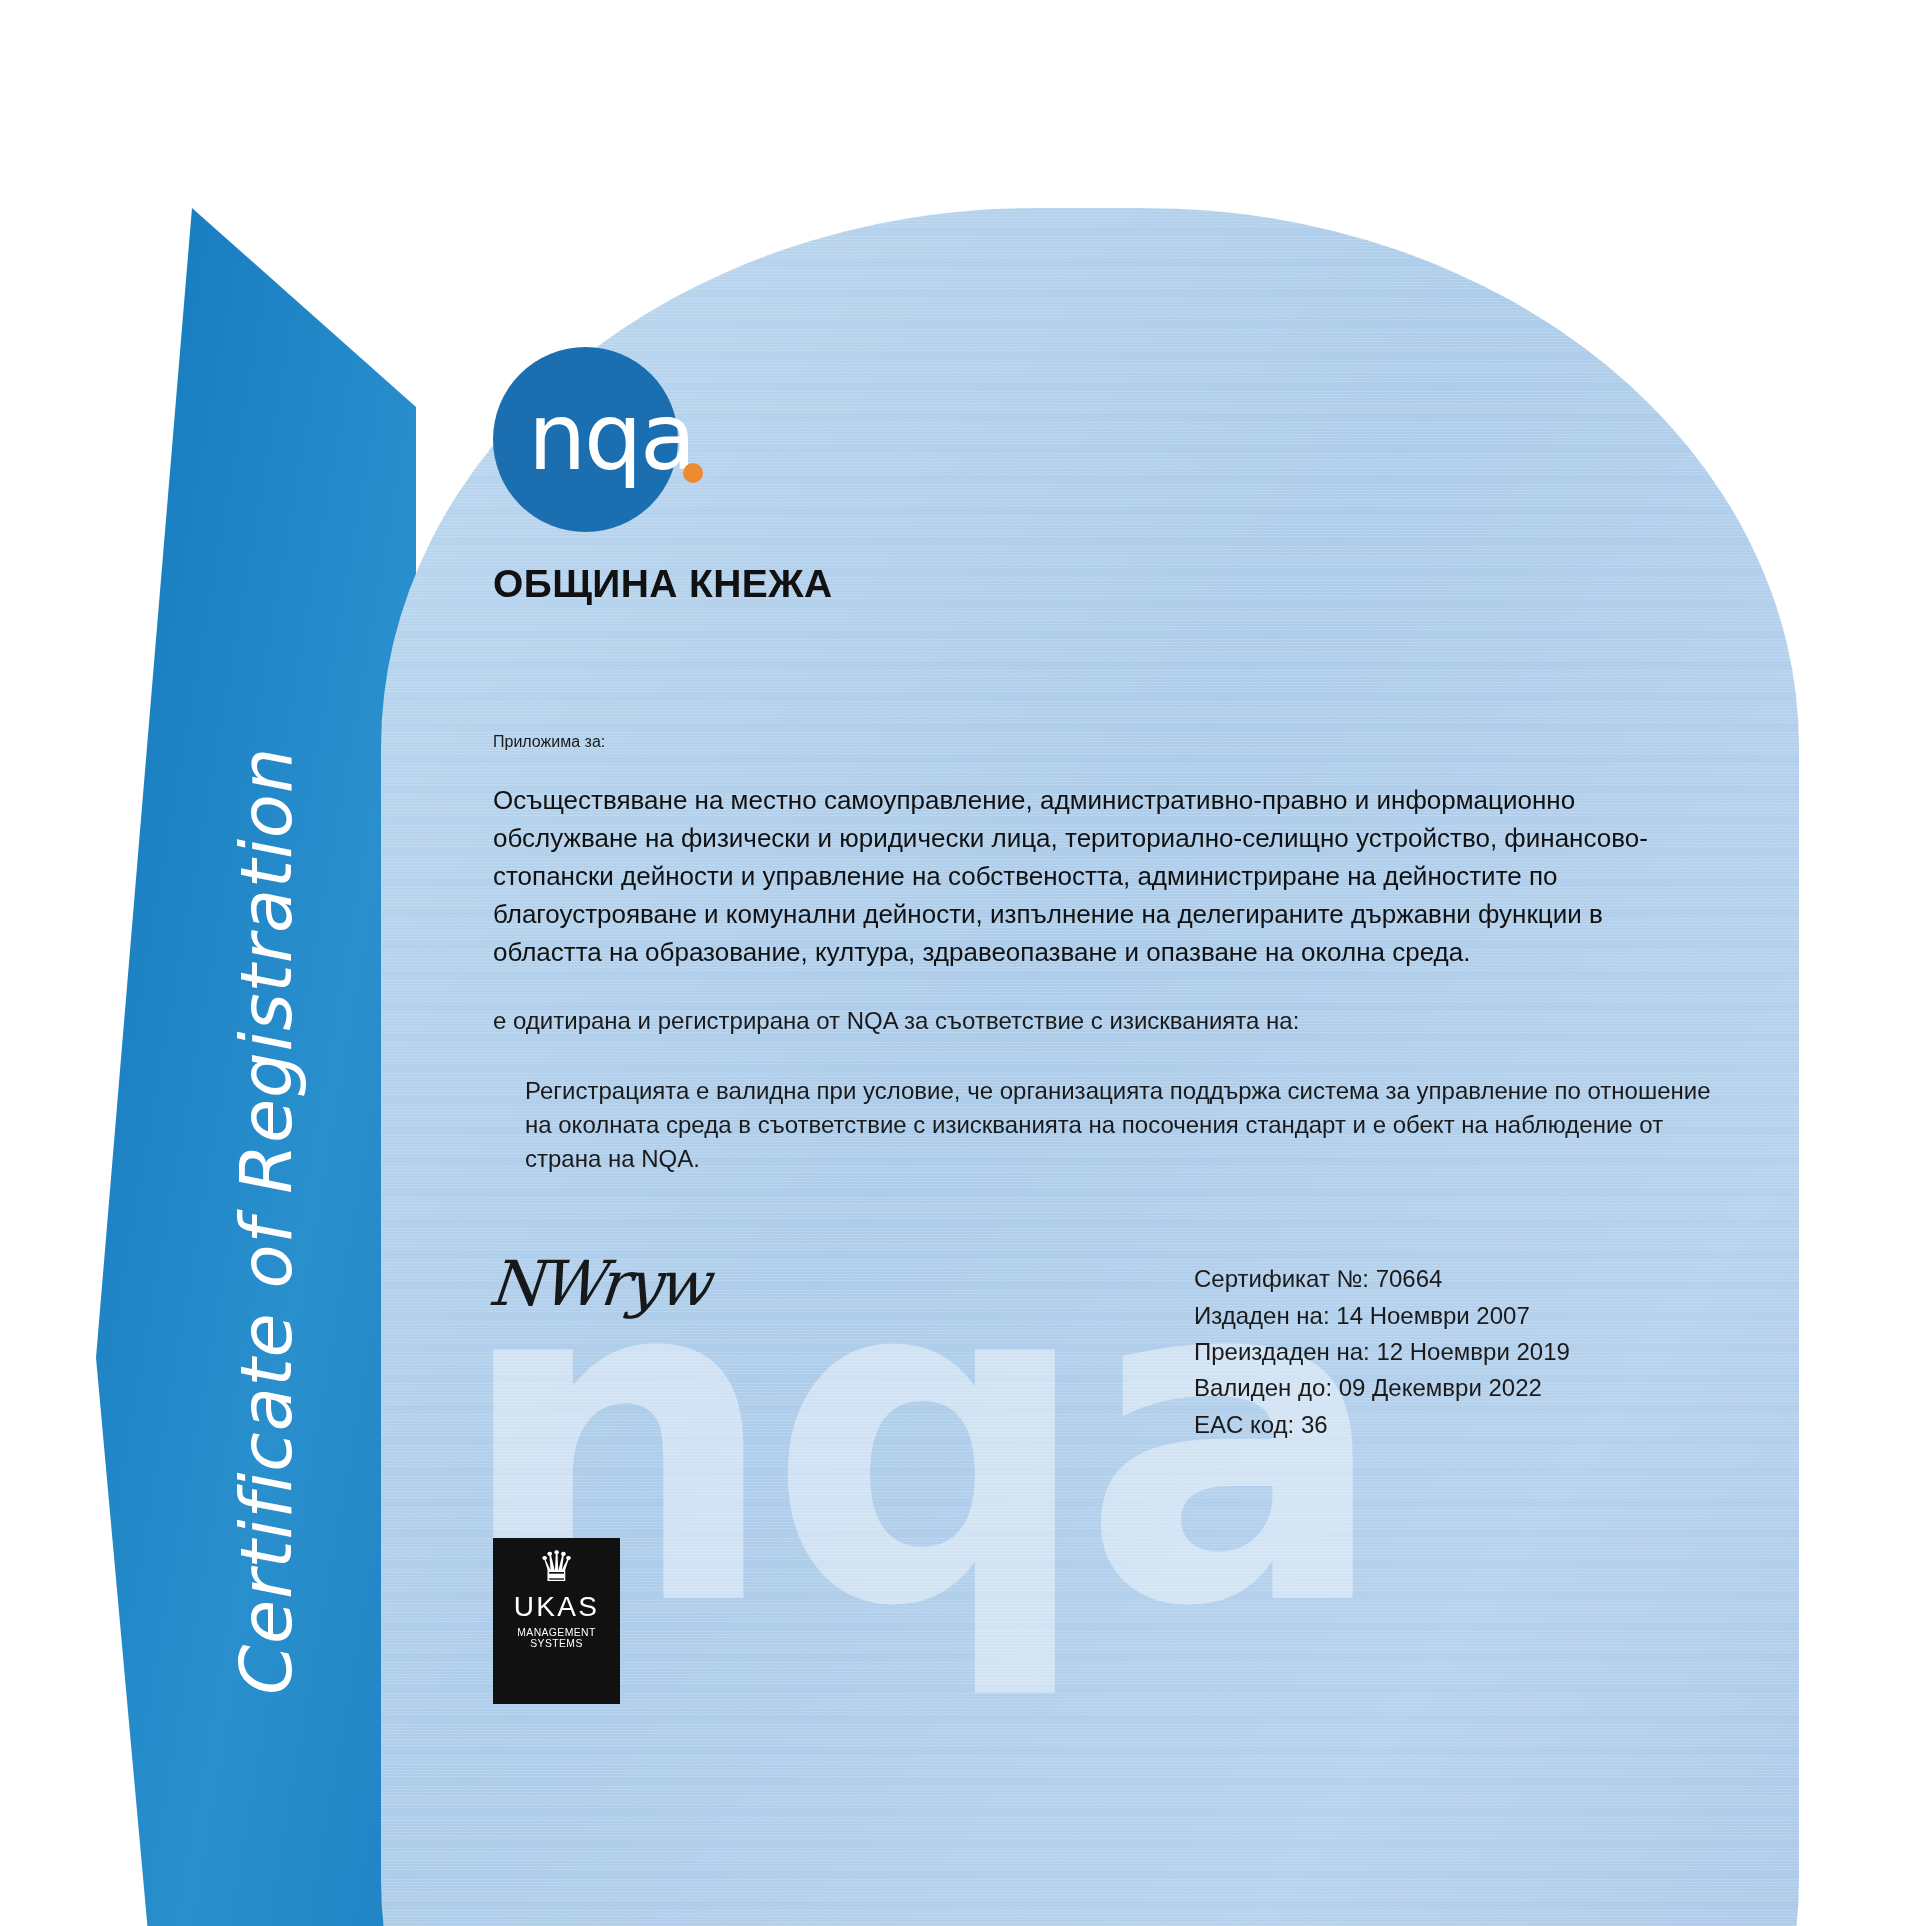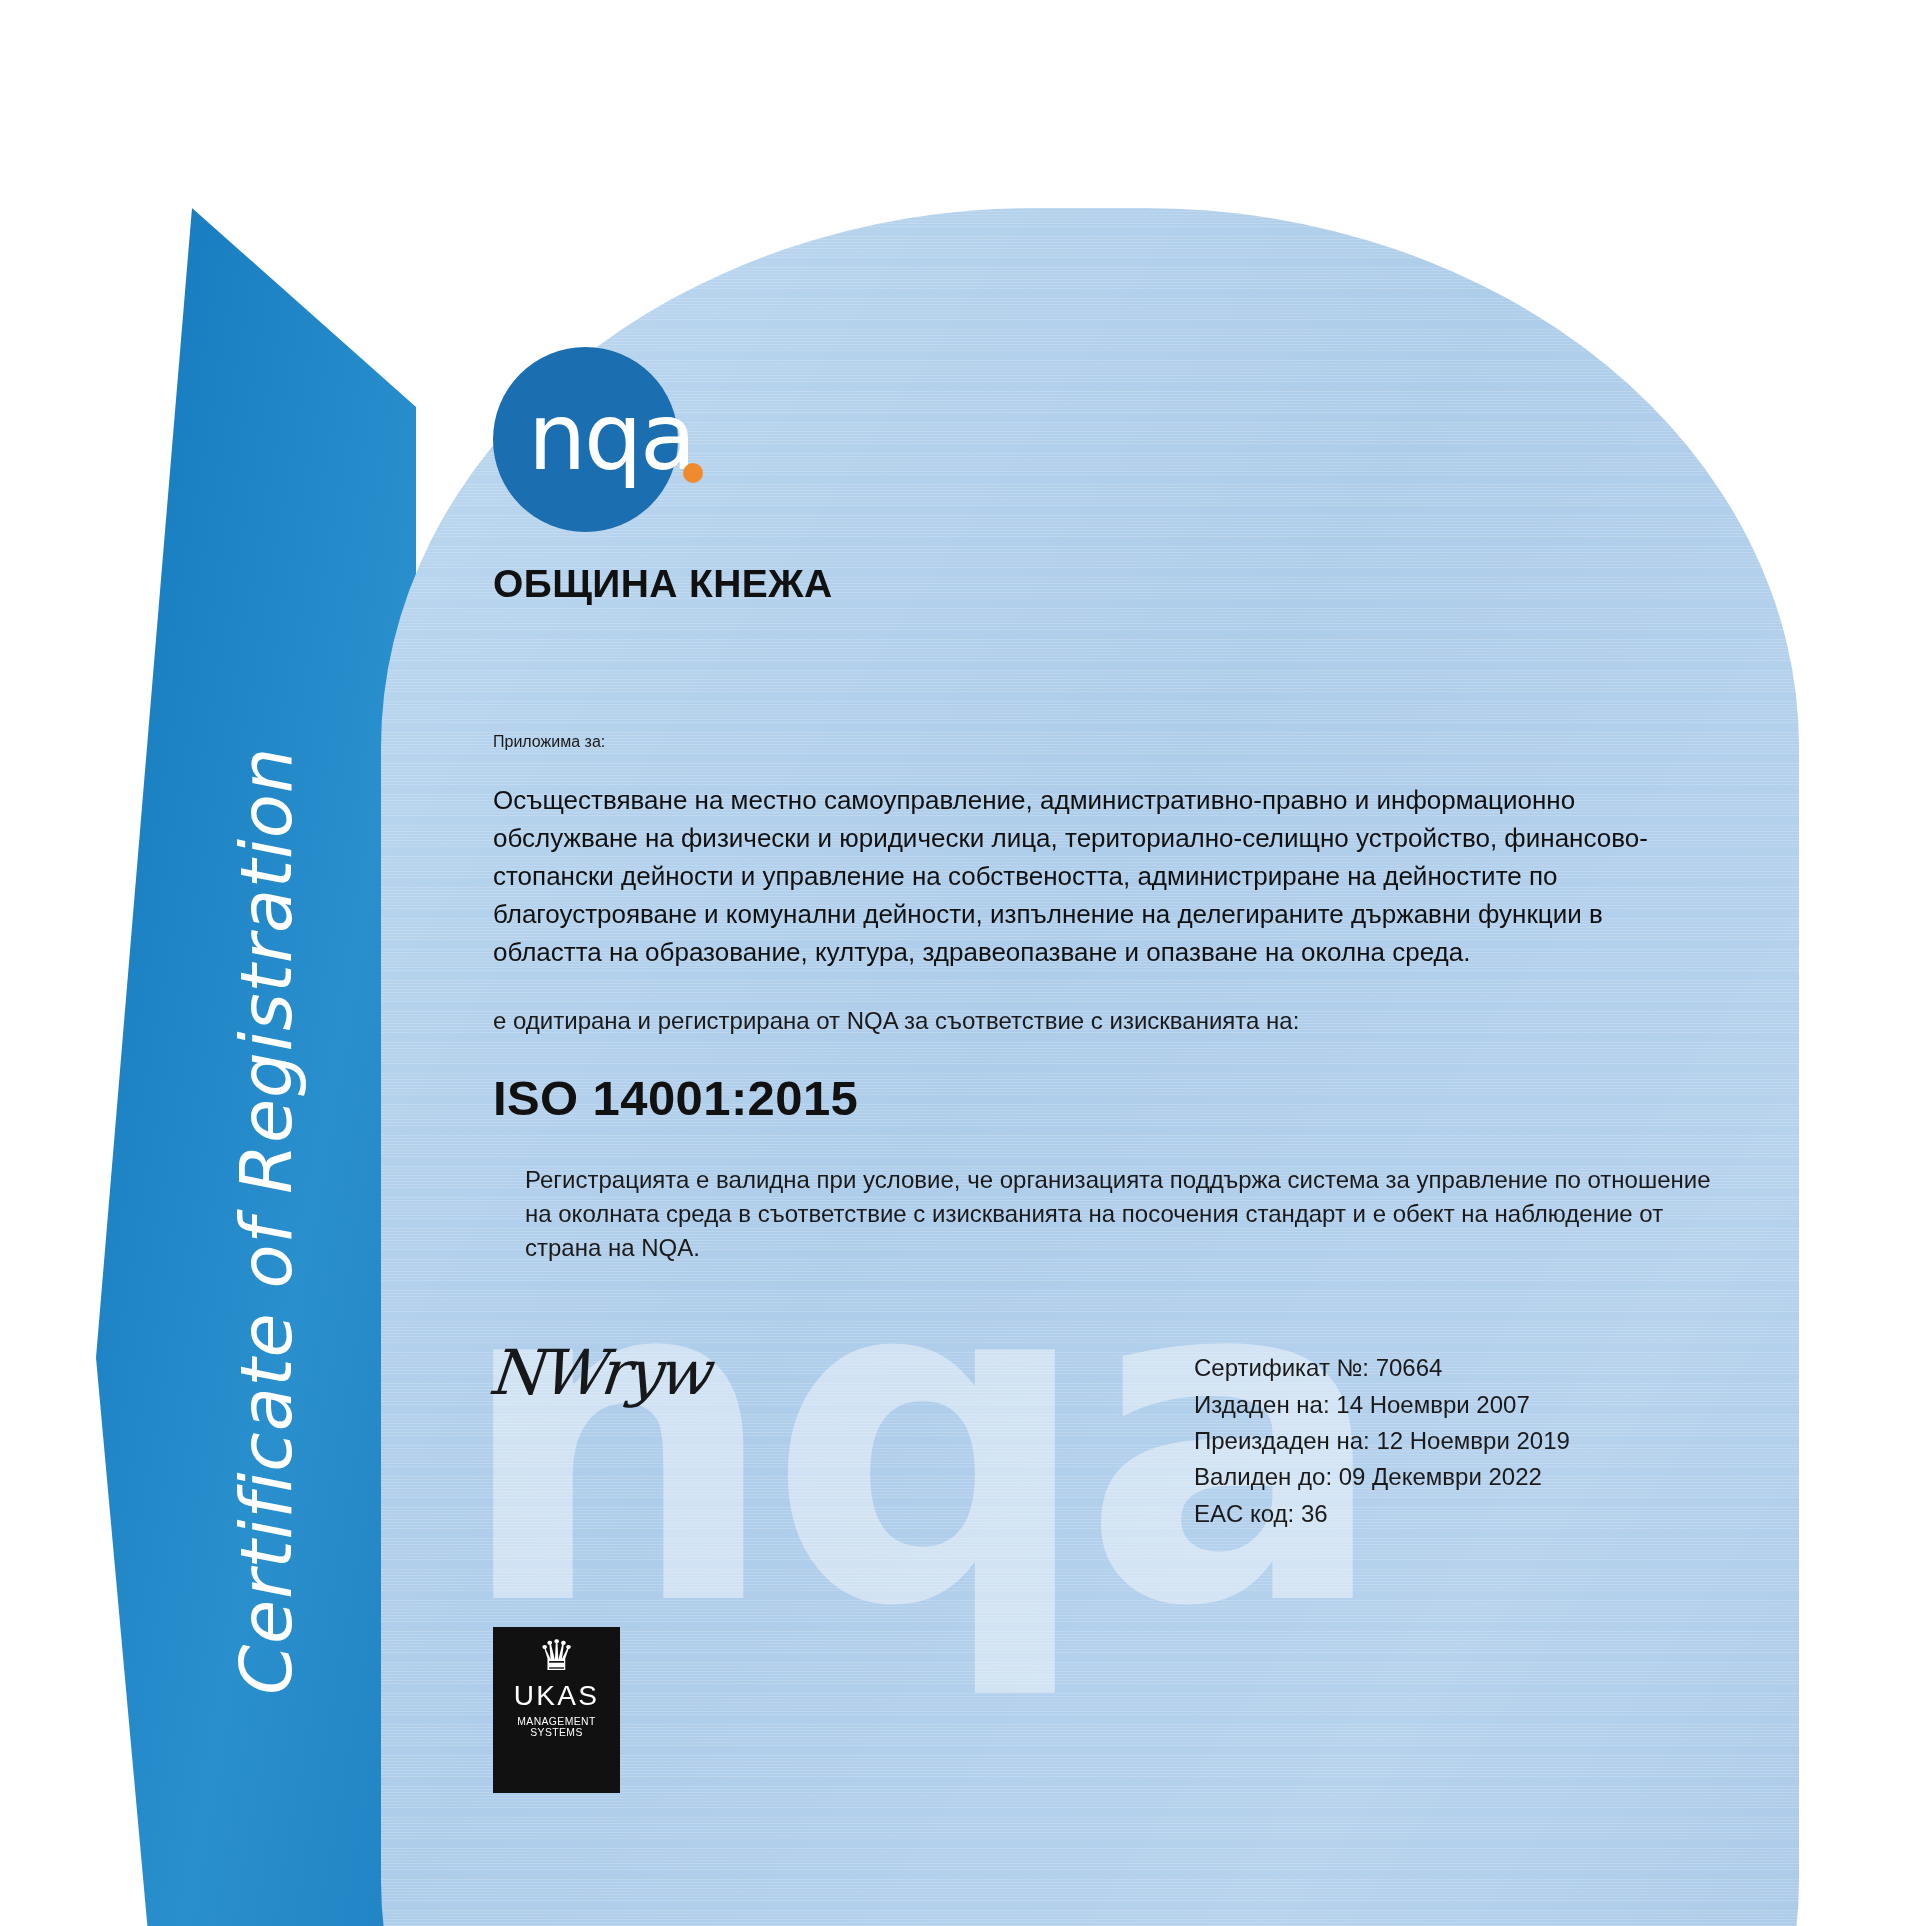--- a/index.html
+++ b/index.html
@@ -282,21 +282,20 @@
 
     <div id="org-name">ОБЩИНА КНЕЖА</div>
 
 
     <div id="scope-label">Приложима за:</div>
 
     <div id="scope-text">Осъществяване на местно самоуправление, административно-правно и информационно обслужване на физически и юридически лица, териториално-селищно устройство, финансово-стопански дейности и управление на собствеността, администриране на дейностите по благоустрояване и комунални дейности, изпълнение на делегираните държавни функции в областта на образование, култура, здравеопазване и опазване на околна среда.</div>
 
     <div id="audited-line">е одитирана и регистрирана от NQA за съответствие с изискванията на:</div>
 
-    <div id="standard">ISO 14001:2015</div>
 
     <div id="validity-text">Регистрацията е валидна при условие, че организацията поддържа система за управление по отношение на околната среда в съответствие с изискванията на посочения стандарт и е обект на наблюдение от страна на NQA.</div>
 
     <div id="bottom-row">
 
       <div id="signature-block">
         <div id="signature-mark">NWryw</div>
       </div>
 
       <div id="details-block">

